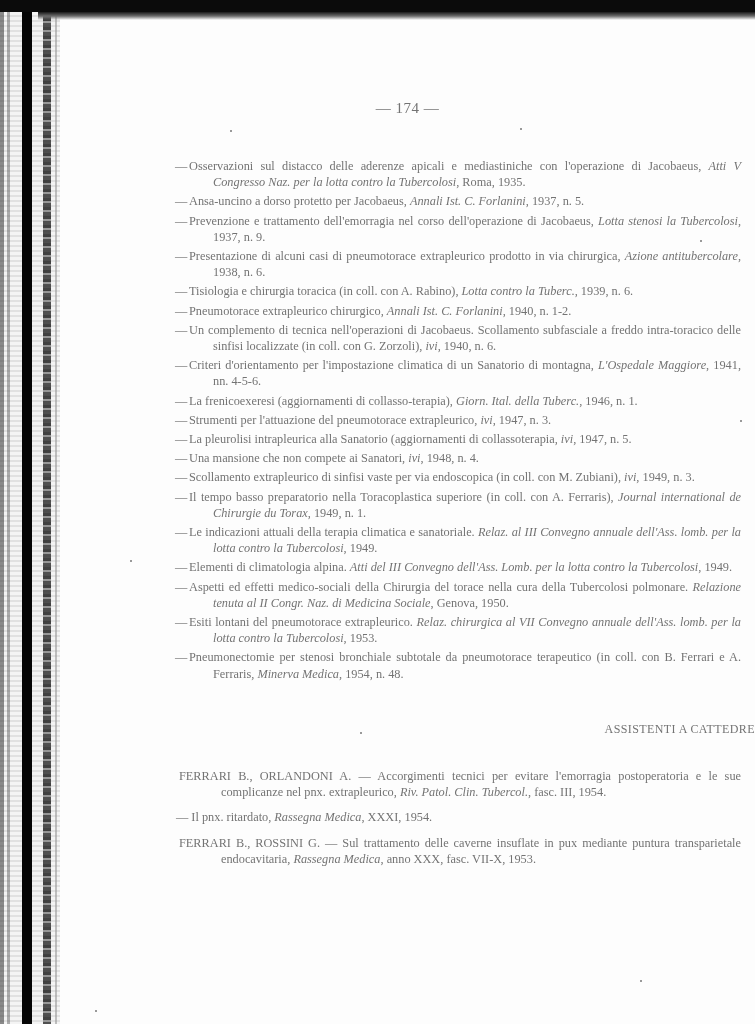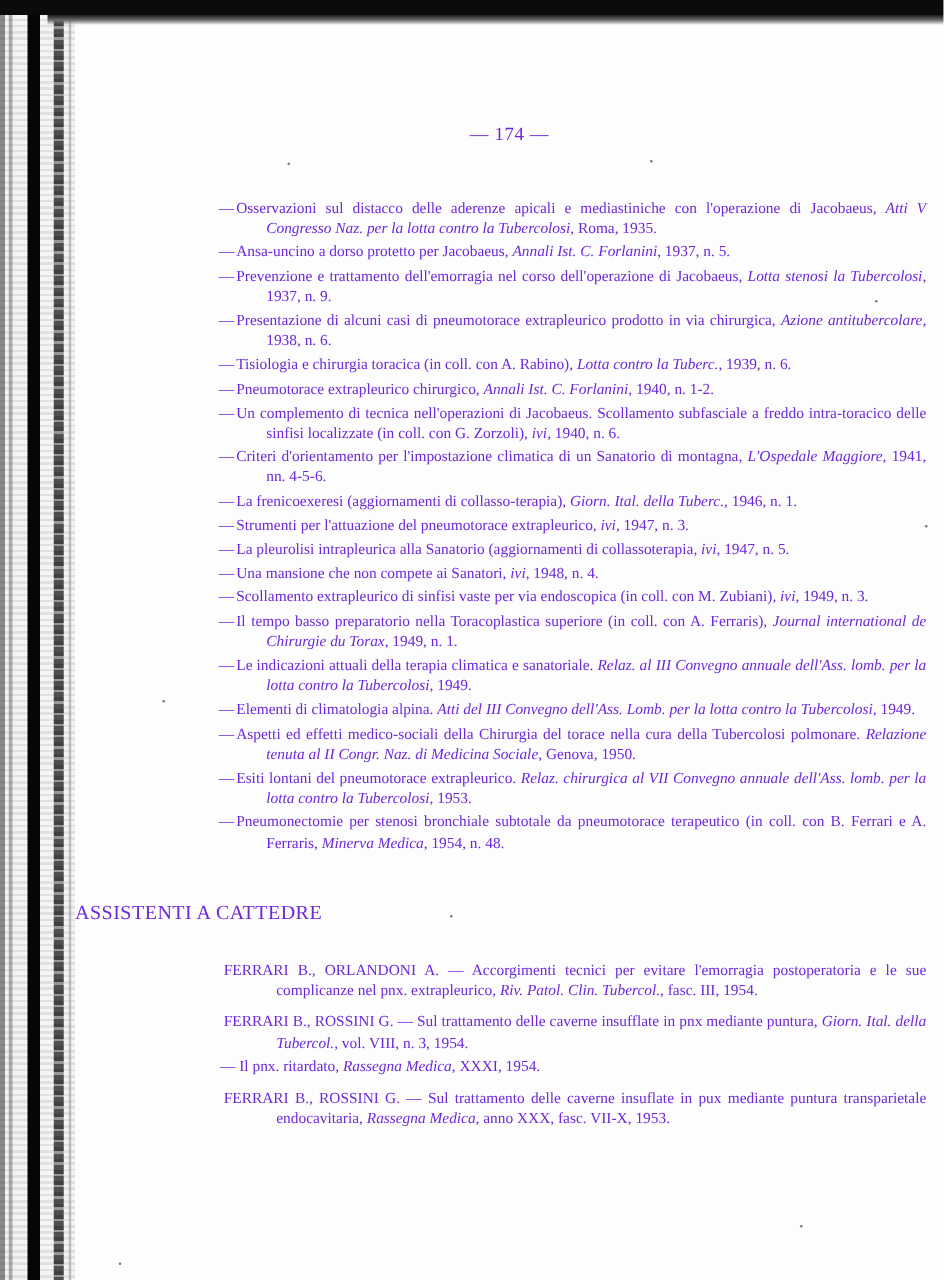--- a/index.html
+++ b/index.html
@@ -44,21 +44,21 @@
     .gutter .strip3 { position:absolute; left:22px; top:0; width:10px; height:1024px; background:#060606; }
     .gutter .strip4 { position:absolute; left:43px; top:0; width:8px; height:1024px;
       background: repeating-linear-gradient(180deg, #222 0 3px, #888 3px 5px, #333 5px 9px); opacity:.85; }
     .gutter .strip5 { position:absolute; left:55px; top:0; width:2px; height:1024px; background:#999; opacity:.6; }
 
     .page {
       position: absolute;
       left: 60px; top: 20px;
       width: 695px; height: 1004px;
       font-family: "DejaVu Serif", "Liberation Serif", serif;
-      color: #6d28d9;
+      color: #737373;
     }
     .page-number {
       position: absolute;
       top: 80px;
       left: 0; width: 695px;
       text-align: center;
       font-size: 15px;
       letter-spacing: 0.5px;
       font-family: "Liberation Serif", serif;
     }
@@ -79,23 +79,23 @@
     }
     .entry .dash {
       display: inline-block;
       width: 14px;
       text-indent: 0;
     }
     .section-title {
       position: absolute;
       left: 0; width: 695px;
       top: 702px;
-      text-align: left;
+      text-align: right;
       font-family: "Liberation Serif", serif;
-      font-size: 16px;
+      font-size: 12px;
       letter-spacing: 0.4px;
     }
     .assist {
       position: absolute;
       left: 116px;
       top: 745px;
       width: 568px;
       font-family: "Liberation Serif", serif;
       font-size: 12.3px;
       line-height: 16.2px;
@@ -150,21 +150,20 @@
         <p class="entry"><span class="dash">—</span><span>Pneumonectomie per stenosi bronchiale subtotale da pneumotorace terapeutico (in coll. con B. Ferrari e A. Ferraris, </span><i>Minerva Medica</i><span>, 1954, n. 48.</span></p>
       </div>
 
     <div class="section-title">ASSISTENTI A CATTEDRE</div>
 
     <div class="assist" id="assist">
         <div class="group">
           <p class="entry"><span>FERRARI B., ORLANDONI A. — Accorgimenti tecnici per evitare l'emorragia postoperatoria e le sue complicanze nel pnx. extrapleurico, </span><i>Riv. Patol. Clin. Tubercol.</i><span>, fasc. III, 1954.</span></p>
         </div>
         <div class="group">
-          <p class="entry"><span>FERRARI B., ROSSINI G. — Sul trattamento delle caverne insufflate in pnx mediante puntura, </span><i>Giorn. Ital. della Tubercol.</i><span>, vol. VIII, n. 3, 1954.</span></p>
           <p class="sub"><span>— Il pnx. ritardato, </span><i>Rassegna Medica</i><span>, XXXI, 1954.</span></p>
         </div>
         <div class="group">
           <p class="entry"><span>FERRARI B., ROSSINI G. — Sul trattamento delle caverne insuflate in pux mediante puntura transparietale endocavitaria, </span><i>Rassegna Medica</i><span>, anno XXX, fasc. VII-X, 1953.</span></p>
         </div>
       </div>
   </div>
 
   <div class="speck" style="left:230px;top:130px"></div>
   <div class="speck" style="left:520px;top:128px"></div>

